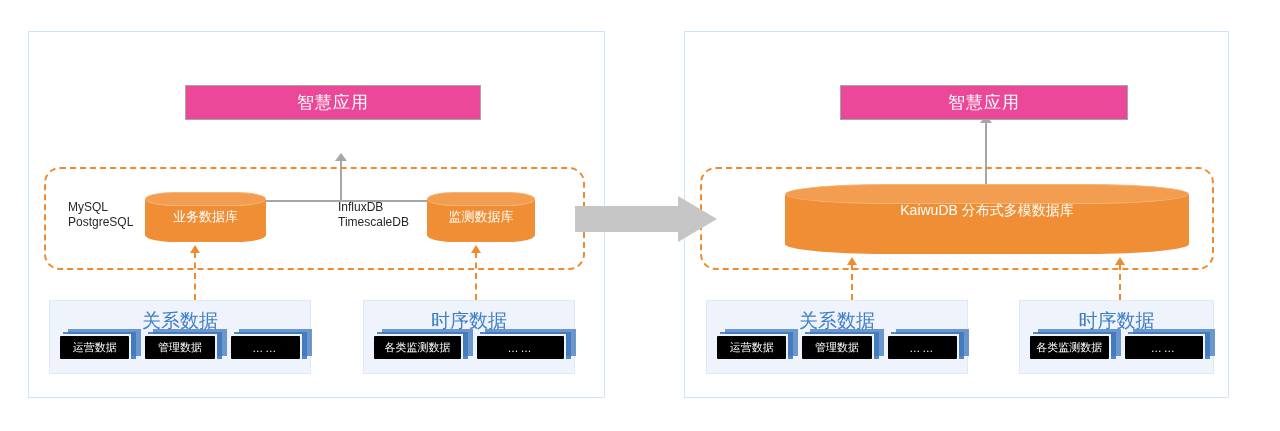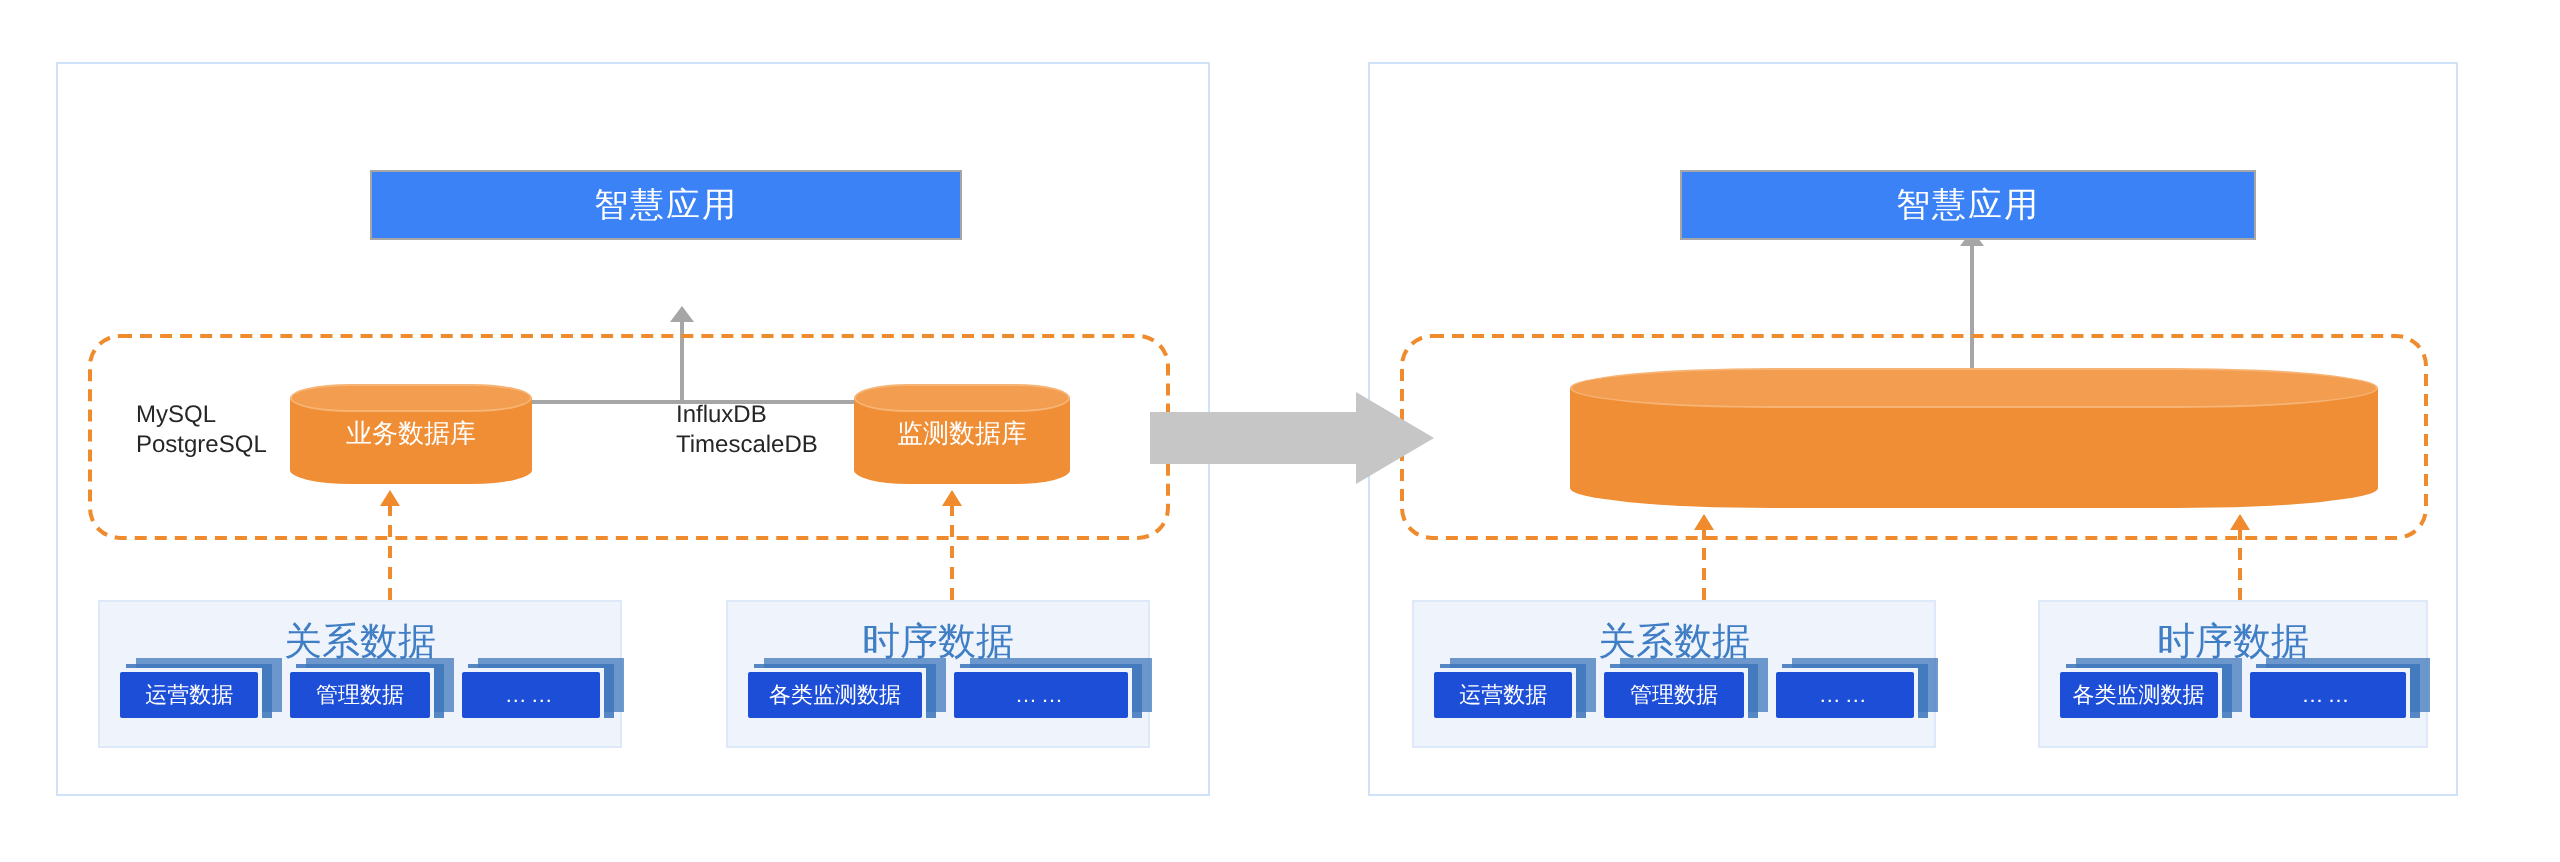--- a/index.html
+++ b/index.html
@@ -6,21 +6,21 @@
   body{
     width:1280px;height:431px;background:#ffffff;
     font-family:"Liberation Sans","DejaVu Sans",sans-serif;
     overflow:hidden;position:relative;
   }
   .panel{position:absolute;border:1.5px solid #cfe2f7;background:#ffffff;box-sizing:border-box;}
   #panel-left{left:28px;top:31px;width:577px;height:367px;}
   #panel-right{left:684px;top:31px;width:545px;height:367px;}
 
   .app-box{
-    position:absolute;background:#3b82f6;border:1px solid #a6a6a6;
+    position:absolute;background:#ec4899;border:1px solid #a6a6a6;
     box-sizing:border-box;color:#ffffff;font-size:17px;
     display:flex;align-items:center;justify-content:center;letter-spacing:1px;
   }
   #app-left{left:185px;top:85px;width:296px;height:35px;}
   #app-right{left:840px;top:85px;width:288px;height:35px;}
 
   .dash-zone{
     position:absolute;border:2.5px dashed #ef8b2c;border-radius:16px;box-sizing:border-box;
   }
   #zone-left{left:44px;top:167px;width:541px;height:103px;}
@@ -65,21 +65,21 @@
 
   
   .group{position:absolute;background:#eef3fc;border:1px solid #dde8f8;box-sizing:border-box;}
   .group .gtitle{position:absolute;left:0;right:0;top:7px;text-align:center;color:#3f7ec4;font-size:19px;}
   .cards{position:absolute;left:8px;right:8px;top:33px;display:flex;gap:12px;}
   .card{position:relative;height:27px;flex:1;}
   .card .sh{position:absolute;background:#3f78bc;}
   .card .sh2{left:10px;right:-10px;top:-5px;height:27px;opacity:.75;}
   .card .sh1{left:5px;right:-5px;top:-2px;height:27px;opacity:.88;}
   .card .fr{position:absolute;left:0;right:0;top:0;height:27px;background:#eef3fc;padding:2px;box-sizing:border-box;}
-  .card .fr .inner{width:100%;height:100%;background:#1d4ed8;display:flex;align-items:center;justify-content:center;
+  .card .fr .inner{width:100%;height:100%;background:#000000;display:flex;align-items:center;justify-content:center;
      color:#fff;font-size:11px;border-radius:1px;}
   .card .fr .inner.wide{font-size:11px;letter-spacing:2px;}
 
   #grp-rel-l{left:49px;top:300px;width:262px;height:74px;}
   #grp-ts-l{left:363px;top:300px;width:212px;height:74px;}
   #grp-rel-r{left:706px;top:300px;width:262px;height:74px;}
   #grp-ts-r{left:1019px;top:300px;width:195px;height:74px;}
 </style>
 </head>
 <body>
@@ -183,20 +183,21 @@
   <span>智慧应用</span>
 </div>
 
 <div class="dash-zone" id="zone-right"></div>
 
 <div class="cyl" id="cyl-big">
   <div class="bot"></div>
   <div class="body"></div>
   <div class="top"></div>
   <div class="lbl-wrap">
+    <div class="l2">KaiwuDB 分布式多模数据库</div>
   </div>
 </div>
 
 <div class="oarrow-line" style="left:851px;top:264px;height:36px;"></div>
 <div class="oarrow-head" style="left:847px;top:257px;"></div>
 <div class="oarrow-line" style="left:1119px;top:264px;height:36px;"></div>
 <div class="oarrow-head" style="left:1115px;top:257px;"></div>
 
 <div class="group" id="grp-rel-r">
   <div class="gtitle">关系数据</div>

